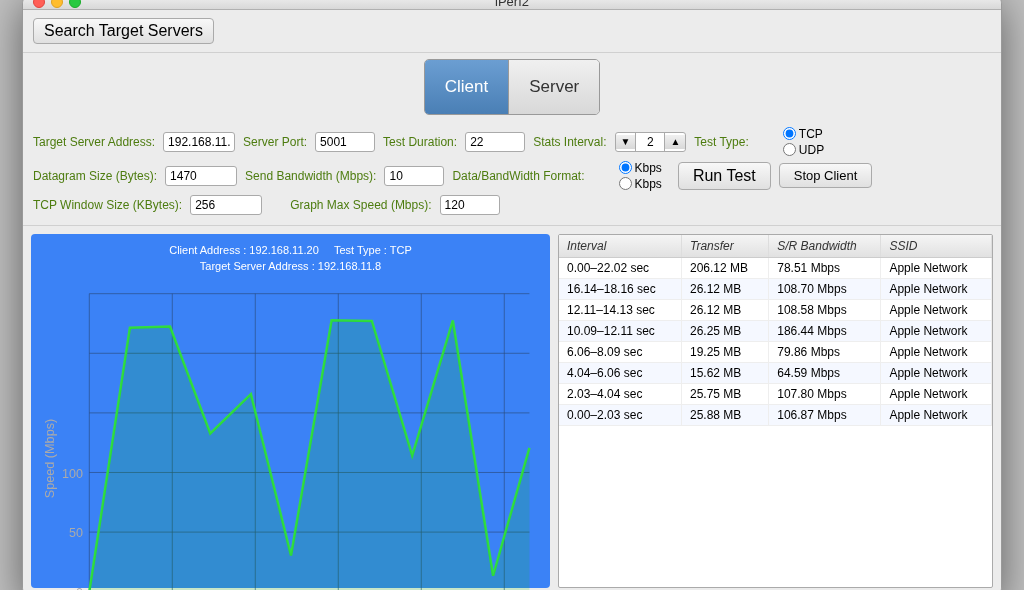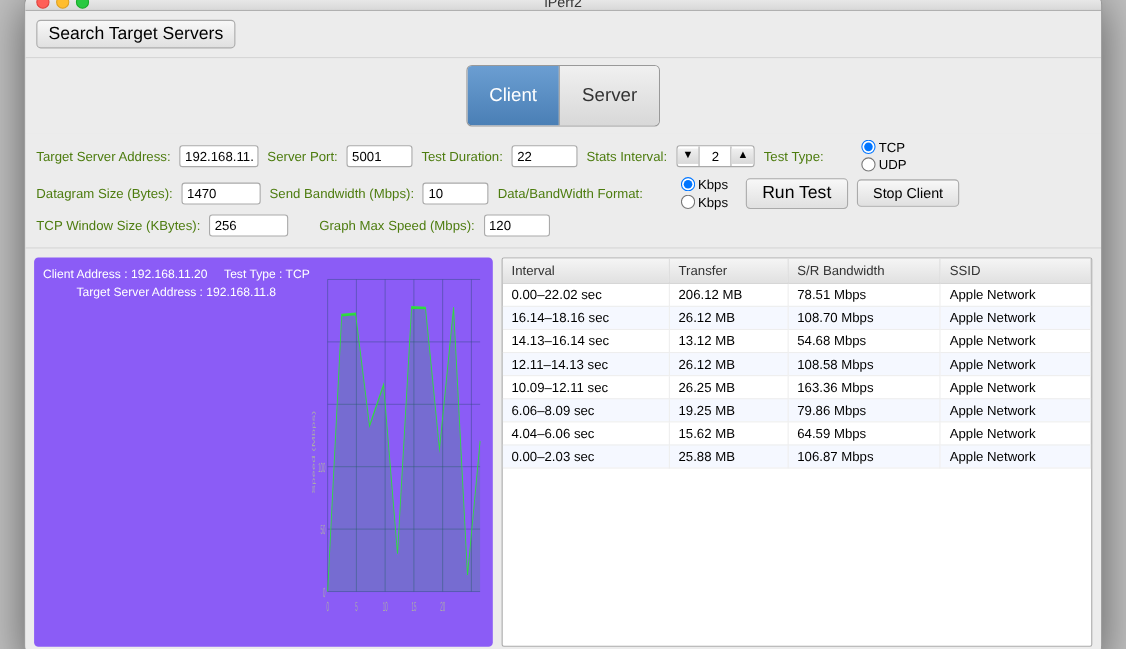--- a/index.html
+++ b/index.html
@@ -131,27 +131,27 @@
       cursor: pointer;
     }
     .main-area {
       display: flex;
       padding: 8px;
       gap: 8px;
       background: #ececec;
       height: 370px;
     }
     .graph-panel {
-      width: 417px;
-      background: #8b5cf6;
+      width: 519px;
+      background: #3b82f6;
       border-radius: 4px;
       padding: 8px;
       flex-shrink: 0;
       display: flex;
-      flex-direction: row;
+      flex-direction: column;
     }
     .graph-header {
       text-align: center;
       color: white;
       font-size: 11px;
       margin-bottom: 6px;
       line-height: 1.5;
     }
     .graph-area {
       flex: 1;
@@ -168,20 +168,21 @@
       overflow-y: auto;
       border-radius: 2px;
     }
     table {
       width: 100%;
       border-collapse: collapse;
       font-size: 12px;
     }
     thead tr {
       background: linear-gradient(180deg, #f5f5f5, #e0e0e0);
+      font-style: italic;
     }
     th {
       padding: 4px 8px;
       text-align: left;
       border-bottom: 1px solid #ccc;
       border-right: 1px solid #ddd;
       font-weight: 500;
       color: #333;
       white-space: nowrap;
     }
@@ -370,50 +371,50 @@
               <td>78.51 Mbps</td>
               <td>Apple Network</td>
             </tr>
             <tr>
               <td>16.14–18.16 sec</td>
               <td>26.12 MB</td>
               <td>108.70 Mbps</td>
               <td>Apple Network</td>
             </tr>
             <tr>
-              <td>14.13–16.14 sec</td>
-              <td>13.12 MB</td>
-              <td>54.68 Mbps</td>
-              <td>Apple Network</td>
-            </tr>
-            <tr>
               <td>12.11–14.13 sec</td>
               <td>26.12 MB</td>
               <td>108.58 Mbps</td>
               <td>Apple Network</td>
             </tr>
             <tr>
               <td>10.09–12.11 sec</td>
               <td>26.25 MB</td>
-              <td>163.36 Mbps</td>
+              <td>186.44 Mbps</td>
               <td>Apple Network</td>
             </tr>
             <tr>
               <td>6.06–8.09 sec</td>
               <td>19.25 MB</td>
               <td>79.86 Mbps</td>
               <td>Apple Network</td>
             </tr>
             <tr>
               <td>4.04–6.06 sec</td>
               <td>15.62 MB</td>
               <td>64.59 Mbps</td>
               <td>Apple Network</td>
             </tr>
             <tr>
+              <td>2.03–4.04 sec</td>
+              <td>25.75 MB</td>
+              <td>107.80 Mbps</td>
+              <td>Apple Network</td>
+            </tr>
+            <tr>
               <td>0.00–2.03 sec</td>
               <td>25.88 MB</td>
               <td>106.87 Mbps</td>
               <td>Apple Network</td>
             </tr>
           </tbody>
       </table>
     </div>
   </div>
 </div>

